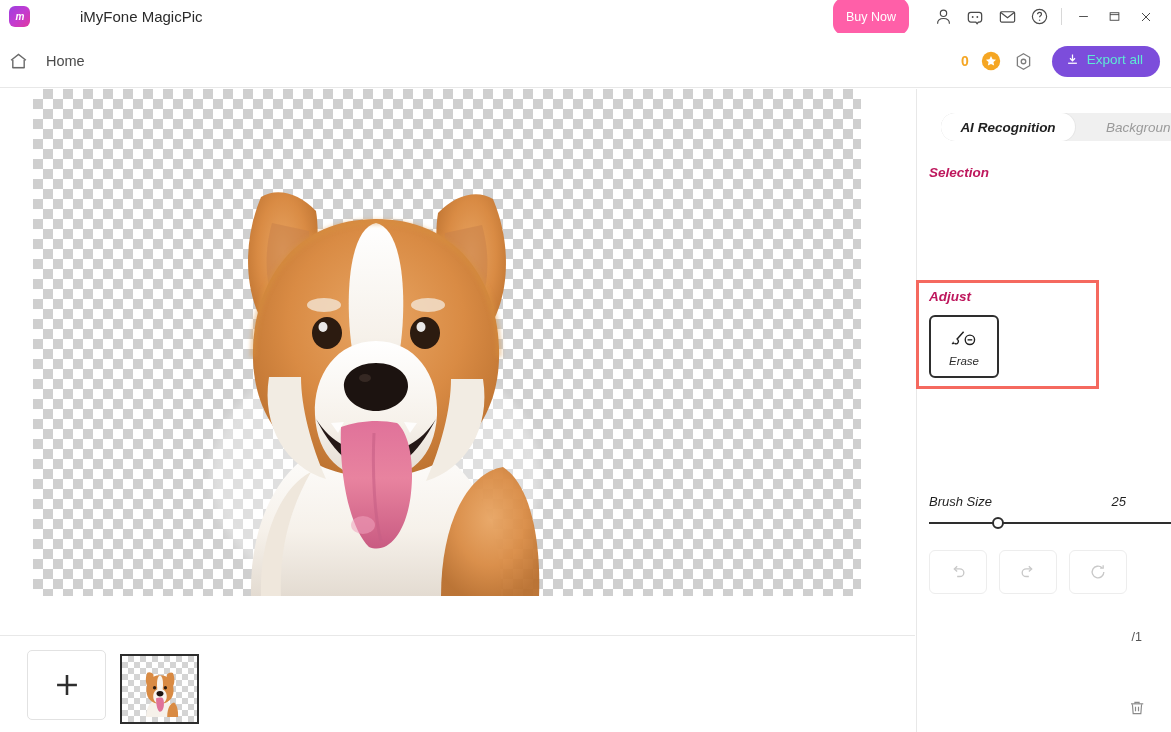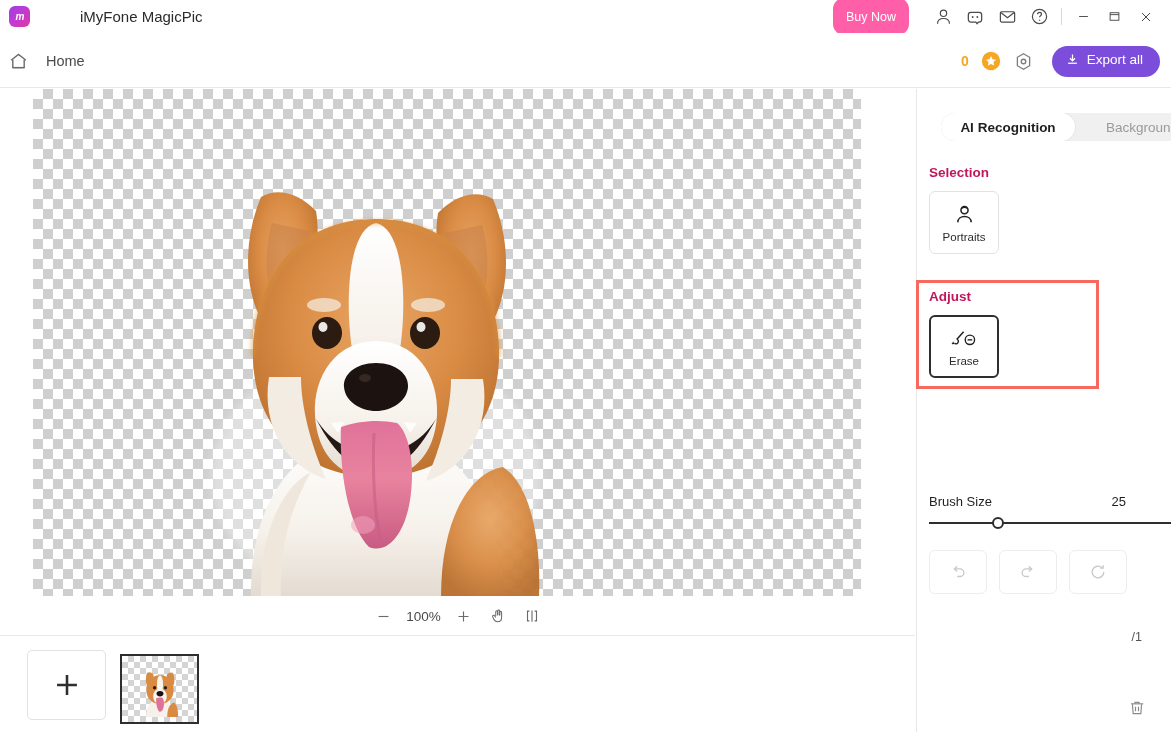--- a/index.html
+++ b/index.html
@@ -61,21 +61,21 @@
     cursor: pointer;
   }
   .home-label { font-size: 14.5px; color: #4a4a4a; margin-left: 9px; }
   .sh-right {
     position: absolute; right: 11px; top: 10px; height: 36px;
     display: flex; align-items: center; gap: 11px;
   }
   .credits-count { font-size: 14px; color: #f5a623; font-weight: bold; }
   .export-btn {
     height: 31px; padding: 0 17px 4px 13px; border-radius: 16px;
-    background: #7c4ddb; color: #ffffff; font-size: 13.5px;
+    background: #7c4ddb; color: #5eead4; font-size: 13.5px;
     display: flex; align-items: center; gap: 7px; cursor: pointer;
     border: none; font-family: "Liberation Sans", sans-serif;
     margin-left: 7px;
   }
 
   
   .canvas-area {
     position: absolute; left: 0; top: 89px; width: 915px; height: 508px;
     background: #ffffff; overflow: hidden;
   }
@@ -132,21 +132,21 @@
   }
   .trash-btn {
     position: absolute; right: 20px; top: 694px; width: 28px; height: 28px;
     display: flex; align-items: center; justify-content: center;
     cursor: pointer; color: #8a8a8a;
   }
 
   
   .right-panel {
     position: absolute; left: 916px; top: 89px; width: 215px; height: 643px;
-    background: #ffffff; border-left: 1px solid #e8e8e8;
+    background: #ffffff; border-left: 1px solid #e8e8e8; font-style: italic;
   }
   .tabs {
     position: absolute; left: 24px; top: 24px; width: 268px; height: 28px;
     background: #f0f0f0; border-radius: 14px; display: flex; overflow: hidden;
   }
   .tab {
     flex: 0 0 auto; height: 28px; display: flex; align-items: center;
     justify-content: center; font-size: 13.5px; cursor: pointer;
   }
   .tab.active {
@@ -383,47 +383,20 @@
         <path d="M190 296 l7 10 6-11z" fill="#ffffff" opacity="0.85"></path>
         <path d="M276 296 l-7 10 -6-11z" fill="#ffffff" opacity="0.85"></path>
 
         <g filter="url(#soft)" opacity="0.5">
           <path d="M112 230 C112 160 150 95 235 95 C320 95 358 160 358 230" fill="none" stroke="#d9933f" stroke-width="5"></path>
         </g>
       </svg>
     </div>
   </div>
 
-  <div class="zoombar">
-    <div class="zb-btn">
-      <svg width="17" height="17" viewBox="0 0 24 24" stroke="#6b6b6b" stroke-width="1.6">
-          <path d="M5 12h14"></path>
-        </svg>
-    </div>
-    <div class="zoom-level">100%</div>
-    <div class="zb-btn">
-      <svg width="17" height="17" viewBox="0 0 24 24" stroke="#6b6b6b" stroke-width="1.6">
-          <path d="M5 12h14M12 5v14"></path>
-        </svg>
-    </div>
-    <div class="zb-btn">
-      <svg width="18" height="18" viewBox="0 0 24 24" fill="none" stroke="#6b6b6b" stroke-width="1.4">
-        <path d="M9 12V6.2a1.3 1.3 0 0 1 2.6 0V11"></path>
-        <path d="M11.6 11V5.4a1.3 1.3 0 0 1 2.6 0V11"></path>
-        <path d="M14.2 11.2V7a1.3 1.3 0 0 1 2.6 0v7c0 3.3-2.2 5.6-5.2 5.6-2.9 0-4.4-1.6-5.4-3.6L5 13.2c-.5-1 .1-2 1.1-2.2.7-.1 1.3.2 1.7.9l1.2 2"></path>
-      </svg>
-    </div>
-    <div class="zb-btn">
-      <svg width="18" height="18" viewBox="0 0 24 24" fill="none" stroke="#6b6b6b" stroke-width="1.5">
-        <path d="M8.5 5.5H6v13h2.5"></path>
-        <path d="M15.5 5.5H18v13h-2.5"></path>
-        <path d="M12 4.5v15"></path>
-      </svg>
-    </div>
-  </div>
 
   <div class="filmstrip">
     <div class="add-card">
       <svg width="34" height="34" viewBox="0 0 24 24" stroke="#2e2e2e" stroke-width="1.8">
         <path d="M12 5v14M5 12h14"></path>
       </svg>
     </div>
   </div>
 
   <div class="thumb">
@@ -457,30 +430,20 @@
   <div class="right-panel">
 
     <div class="tabs">
       <div class="tab active">AI Recognition</div>
       <div class="tab inactive">Background</div>
     </div>
 
     <div class="section-title sel-title">Selection</div>
 
     <div class="sel-row">
-      <div class="tool-card">
-        <span>
-          <svg width="25" height="25" viewBox="0 0 24 24" fill="none" stroke="#1f1f1f" stroke-width="1.5">
-            <circle cx="12" cy="7.8" r="3.4"></circle>
-            <path d="M5.6 19.5c0-3.6 2.9-5.6 6.4-5.6s6.4 2 6.4 5.6"></path>
-            <path d="M9.6 6.4c.5-1.7 4.3-1.7 4.8 0" stroke-width="1.2"></path>
-          </svg>
-        </span>
-        <span class="tool-label">Portraits</span>
-      </div>
 
 
     </div>
 
     <div class="adjust-box"></div>
 
     <div class="section-title adj-title">Adjust</div>
 
     <div class="adj-row">
       <div class="tool-card selected">

